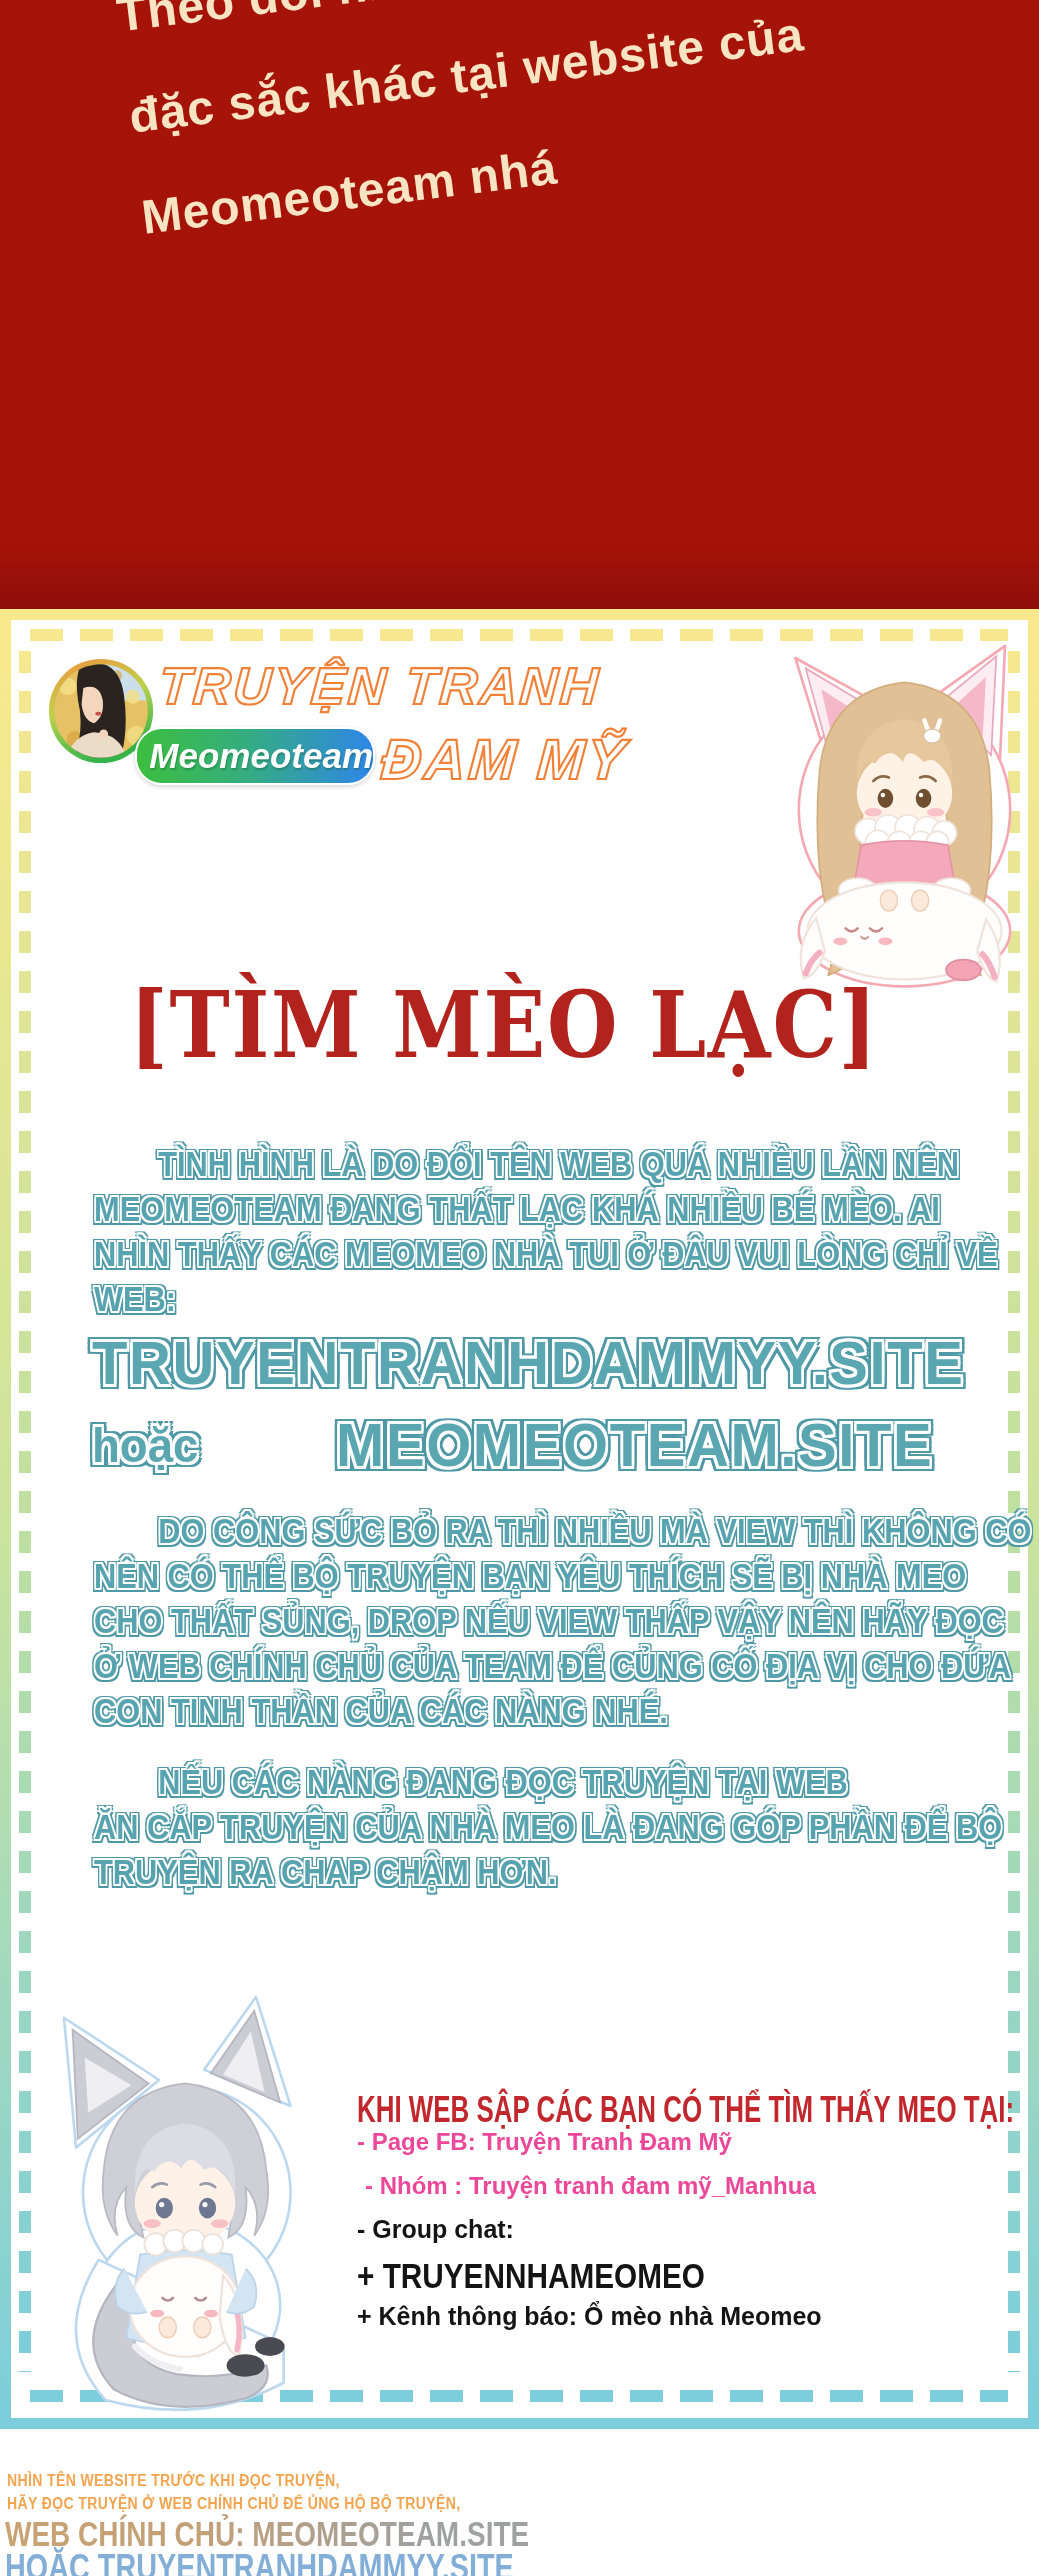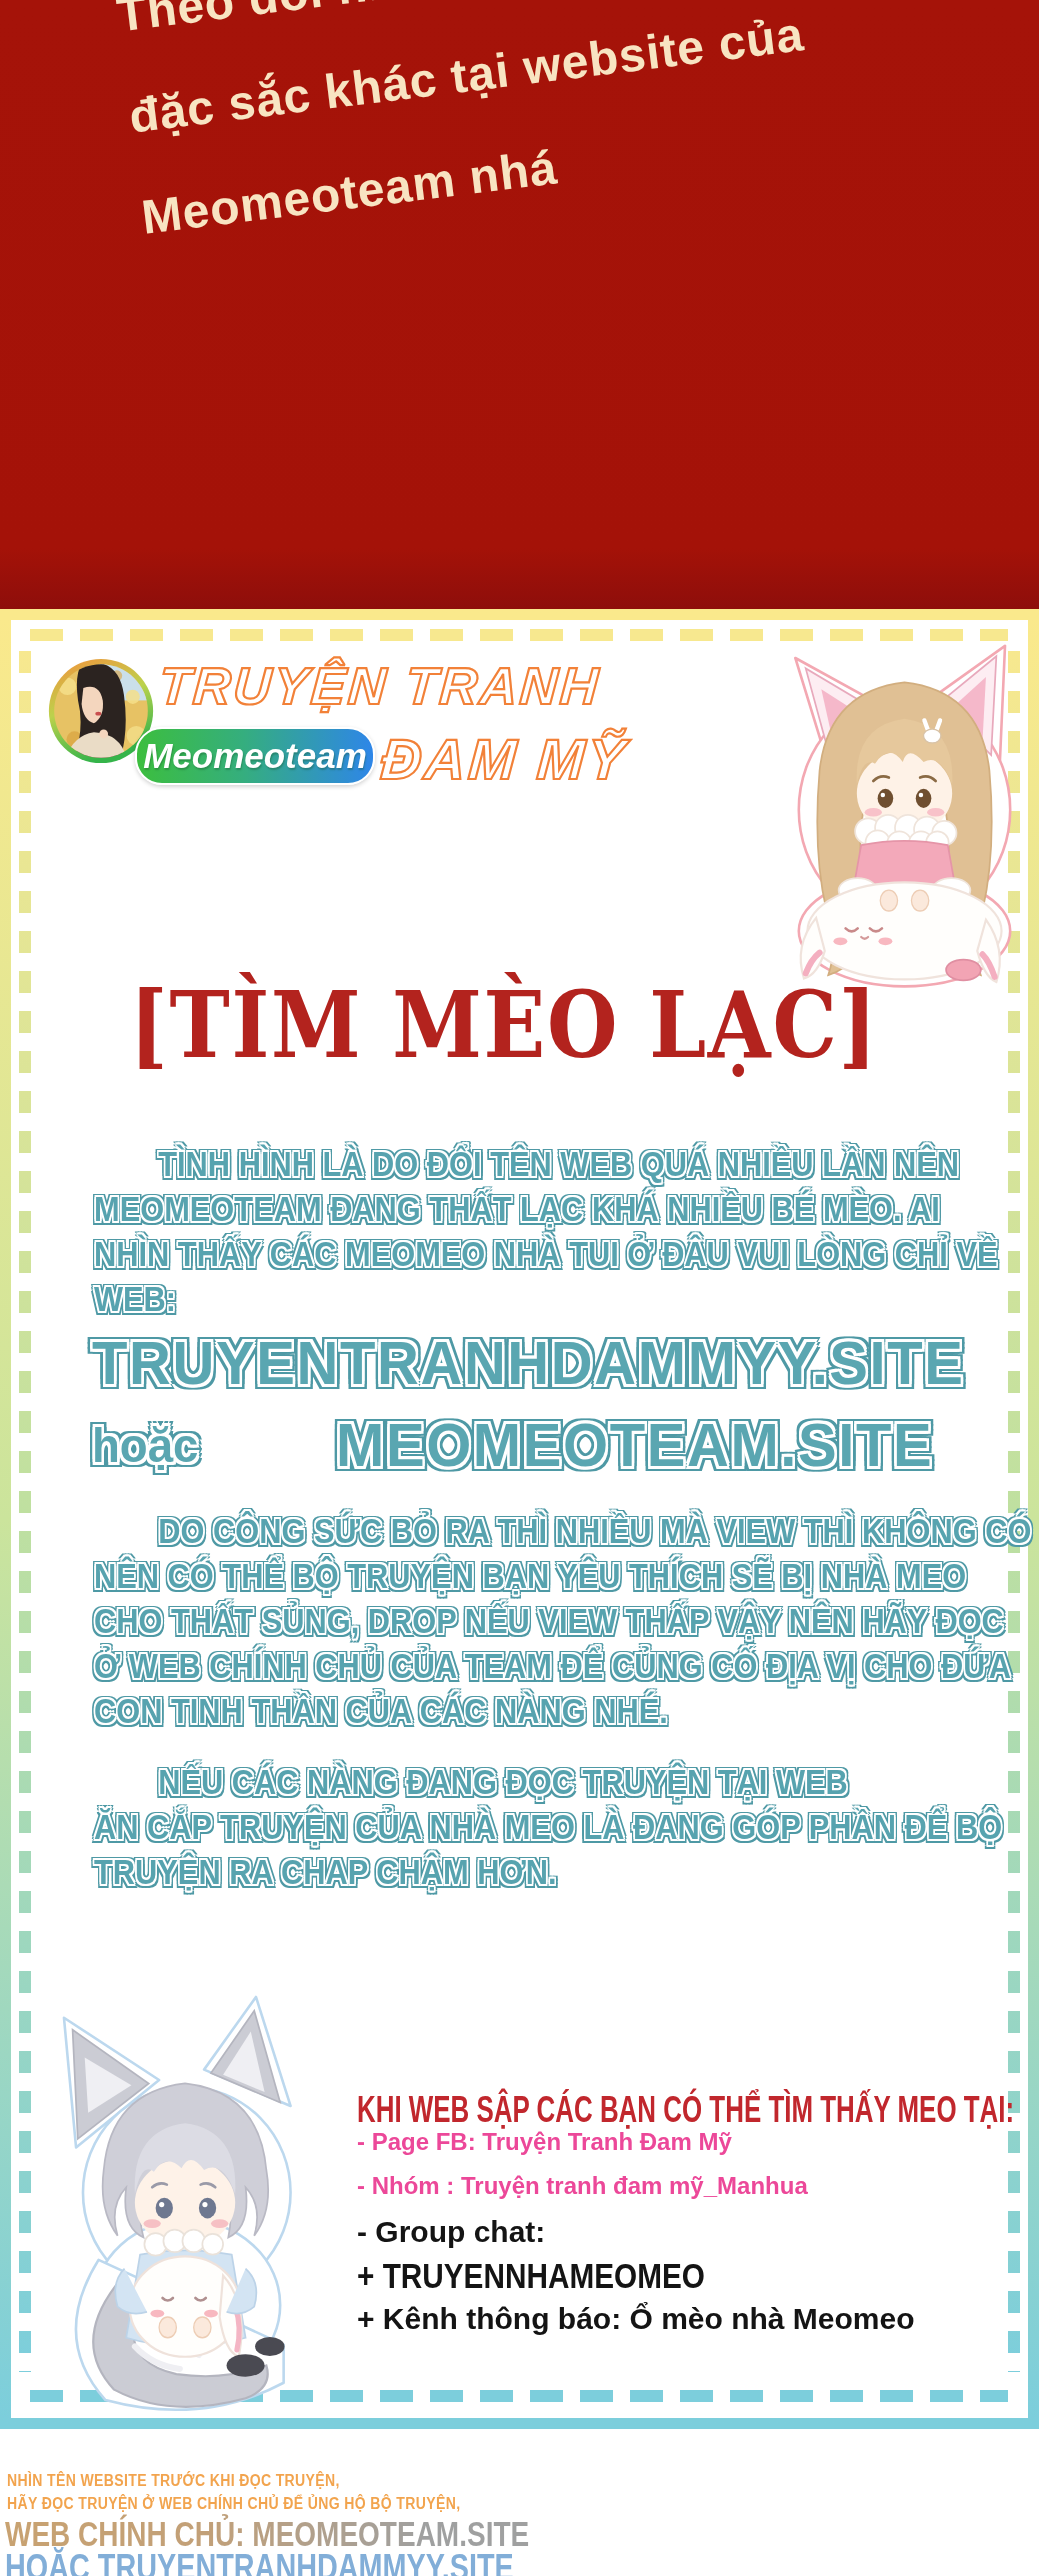--- a/index.html
+++ b/index.html
@@ -48,21 +48,21 @@
     font-size:57px;font-weight:900;font-style:italic;letter-spacing:2.6px;
     color:#ffffff;-webkit-text-stroke:2.2px #F28138;
     text-shadow:0 0 0.9px rgba(242,129,56,.55);
     transform:skewX(-4deg);white-space:nowrap;
   }
   .team-pill{
     position:absolute;left:135px;top:727px;width:236px;height:54px;
     border-radius:27px;border:2.6px solid #ffffff;
     background:linear-gradient(90deg,#3CBE3E 0%,#35AE7E 45%,#2E86E8 100%);
     box-shadow:0 1.7px 4.3px rgba(0,0,0,.18);
-    display:flex;align-items:center;justify-content:center;
+    display:flex;align-items:center;justify-content:flex-end;
   }
   .team-pill span{
     color:#ffffff;font-size:35px;font-weight:800;font-style:italic;
     text-shadow:0.9px 1.7px 1.7px rgba(20,80,40,.35);white-space:nowrap;
   }
   .chibi-girl{position:absolute;left:778px;top:632px;width:253px;height:357px;}
   .chibi-boy{position:absolute;left:38px;top:1974px;width:301px;height:449px;}
   
   .lost-title{
     position:absolute;left:71px;top:972px;width:866px;text-align:center;
@@ -109,24 +109,24 @@
     transform:scaleX(.95);transform-origin:left top;white-space:nowrap;
   }
   
   .contact-heading{
     position:absolute;left:357px;top:2089px;
     font-size:36px;font-weight:800;color:#C1272D;letter-spacing:0;
     transform:scaleX(.72);transform-origin:left top;white-space:nowrap;
   }
   .contact{position:absolute;left:357px;white-space:nowrap;font-weight:700;}
   .c-maroon{color:#ec4899;font-size:24px;}
-  .c-black{color:#141414;font-size:30px;}
+  .c-black{color:#141414;font-size:25px;}
   .c-caps{color:#141414;font-size:35px;letter-spacing:0;transform:scaleX(.85);transform-origin:left top;}
   .ci-0{top:2128px;}
-  .ci-1{top:2172px;}
+  .ci-1{top:2172px;margin-left:8px;}
   .ci-2{top:2215px;}
   .ci-3{top:2256px;}
   .ci-4{top:2302px;text-align:center;}
   
   .foot-note{
     position:absolute;left:7px;color:#F2A44E;font-weight:700;font-size:15.6px;
     letter-spacing:0.4px;transform:scaleX(.9);transform-origin:left top;white-space:nowrap;
   }
   .fn1{top:2472px;}
   .fn2{top:2495px;}

